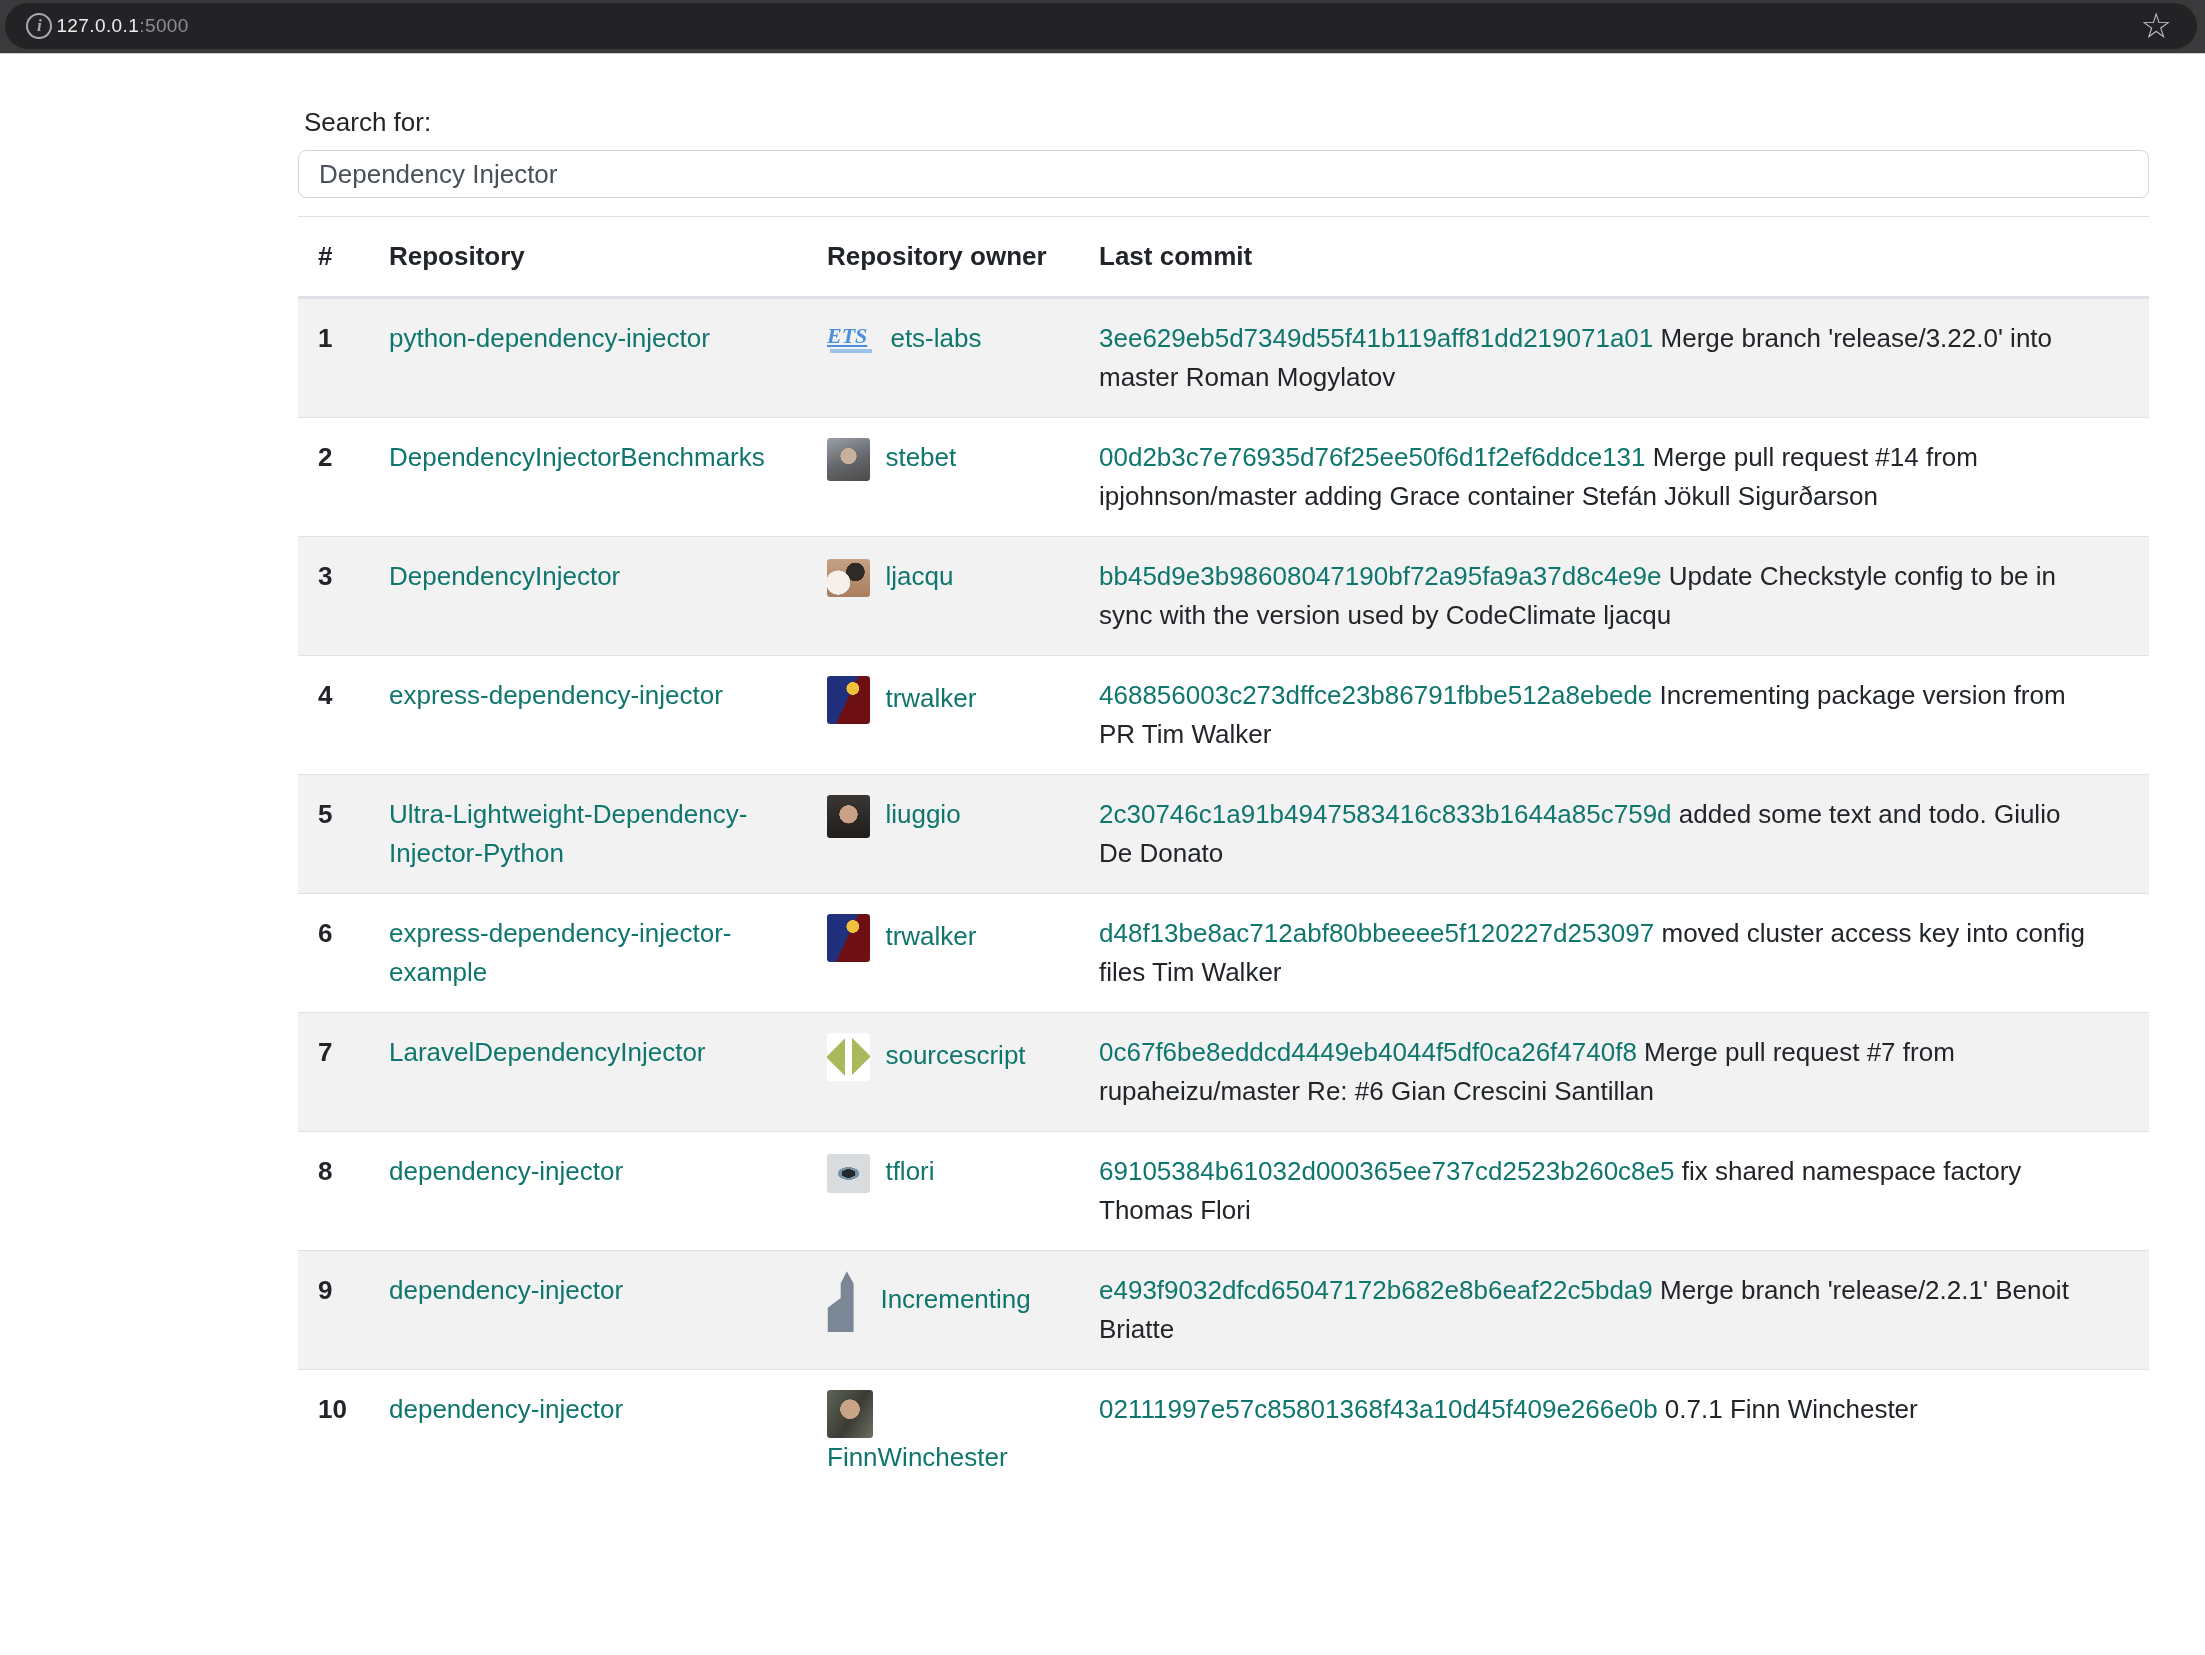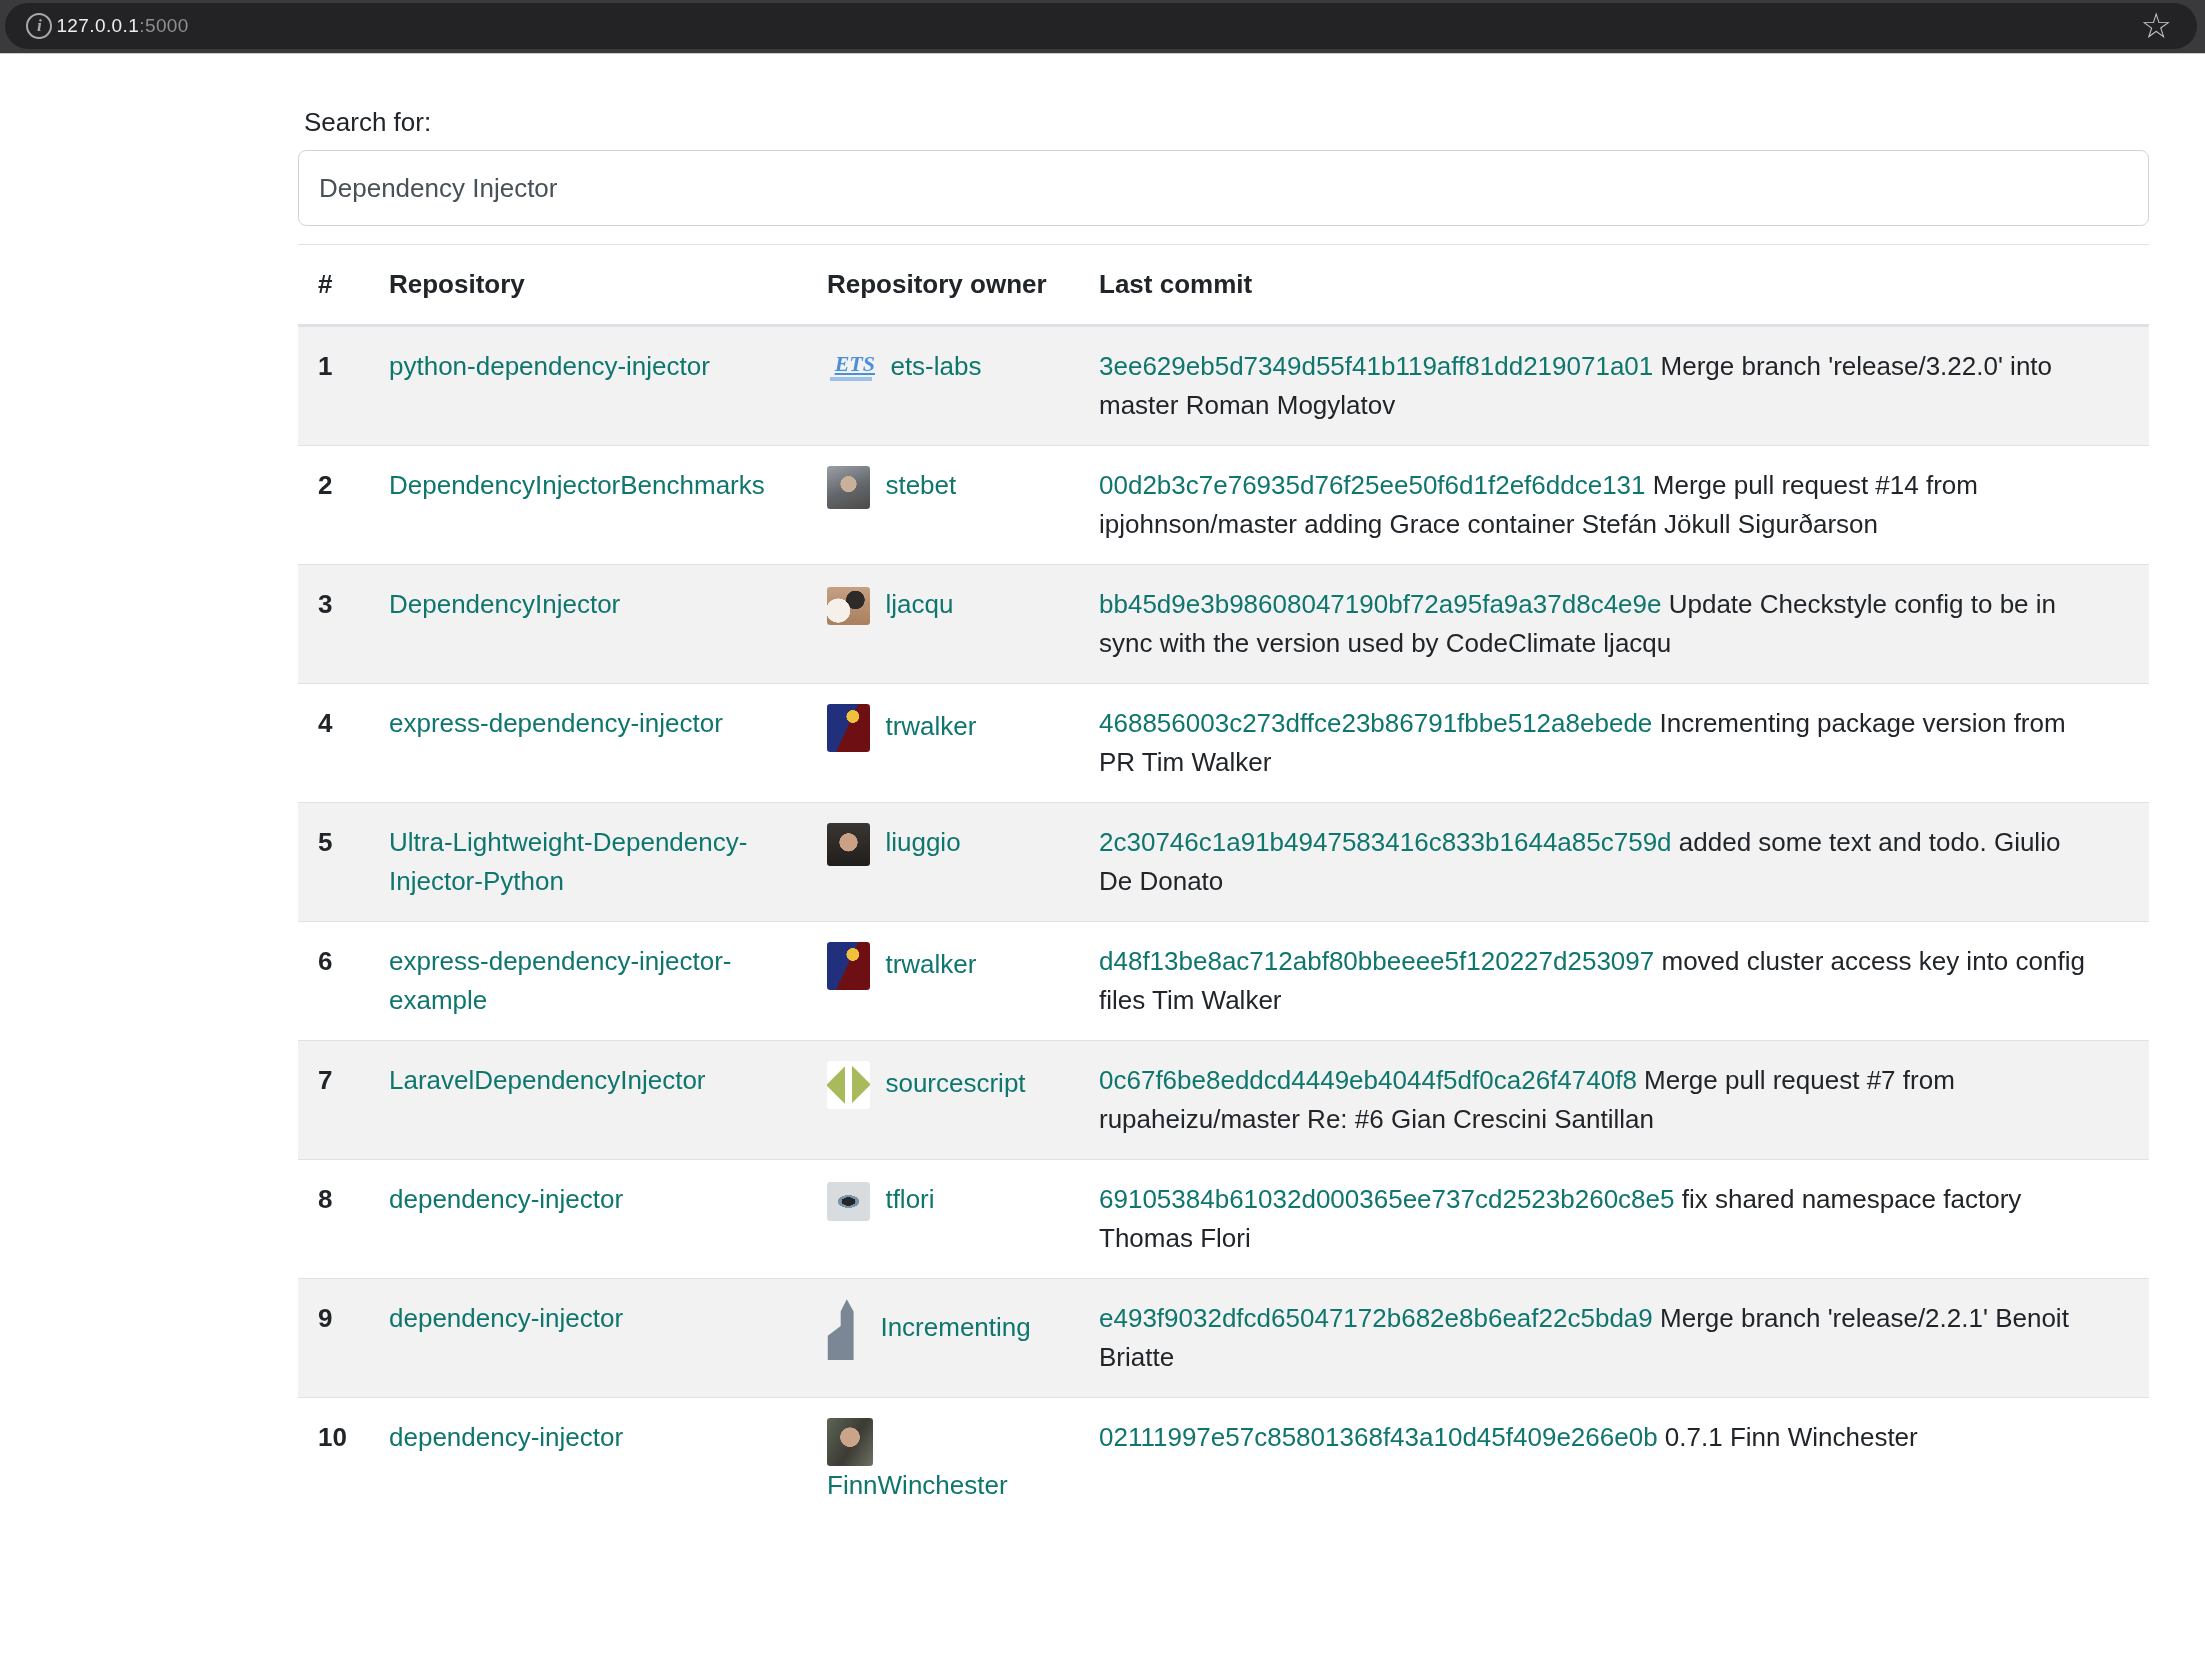--- a/index.html
+++ b/index.html
@@ -22,42 +22,42 @@
   .star-button{ position:absolute; right:25px; top:50%; transform:translateY(-52%);
     color:#c9c9cd; font-size:35px; line-height:1; }
   
   .content{ margin-left:298px; width:1851px; }
   h1.page-title{ margin:6.6px 0 0 0; font-size:64px; line-height:79px; font-weight:700;
     letter-spacing:-0.8px; color:#1d2127; }
   .form-row{ display:flex; margin-top:49px; }
   .form-col-main{ flex:1 1 auto; }
   .form-col-limit{ flex:0 0 290px; margin-left:20px; }
   .field-label{ display:block; font-size:26px; line-height:39px; color:#212529;margin-left:6px; }
-  .text-input{ margin-top:8.2px; width:100%; height:76px; border:1.6px solid #ced4da; border-radius:8.2px;
+  .text-input{ margin-top:8.2px; width:100%; height:48px; border:1.6px solid #ced4da; border-radius:8.2px;
     font-family:inherit; font-size:26px; color:#495057; padding:0 20px; outline:none; background:#fff; }
   .limit-select{ margin-top:8.2px; height:64px; border:1.6px solid #ced4da; border-radius:8.2px;
     background:#fff; box-shadow:0 2.5px 5.8px rgba(0,0,0,.07);
     display:flex; align-items:center; padding:0 20px; font-size:26px; color:#212529; position:relative; }
   .chevron-down{ position:absolute; right:25px; top:21.4px; width:15px; height:15px;
     border-right:3.3px solid #3c4043; border-bottom:3.3px solid #3c4043; transform:rotate(45deg); }
   .results-line{ margin-top:35px; font-size:26px; line-height:39px; }
   
   table.results-table{ margin-top:18px; width:100%; border-collapse:collapse;
     font-size:26px; color:#212529; table-layout:fixed; }
   .results-table th,.results-table td{ text-align:left; vertical-align:top;
     padding:20px; line-height:39px; word-wrap:break-word; }
   .results-table thead th{ border-top:1.6px solid #dee2e6; border-bottom:3.3px solid #dee2e6; font-weight:700; }
   .results-table tbody th,.results-table tbody td{ border-top:1.6px solid #dee2e6; }
   .results-table tbody tr:nth-child(odd){ background:#f2f2f2; }
   .results-table tbody th{ font-weight:700; }
   .results-table td.commit-cell{ padding-right:53px; }
   a{ color:#0f766e; text-decoration:none; cursor:pointer; }
   
   .av{ display:inline-block; vertical-align:middle; margin-right:8.2px; border-radius:3.3px; overflow:hidden; }
-  .av-ets{ width:48px; height:31px; border-radius:0; text-align:right;
+  .av-ets{ width:48px; height:31px; border-radius:0; text-align:left;
     font:italic 700 22px/22px "Liberation Serif",serif; color:#4a8fdc; text-decoration:underline; }
   .av-ets::after{ content:""; display:block; height:3.3px; margin:2.5px 3.3px 0 3.3px; background:#9dc2ea; }
   .av-stebet{ width:43px; height:43px;
     background:radial-gradient(circle at 50% 42%,#c9b09a 0 24%,rgba(0,0,0,0) 25%),
                linear-gradient(160deg,#9aa0a6 0%,#62666b 55%,#4e4a45 100%); }
   .av-ljacqu{ width:43px; height:38px;
     background:radial-gradient(circle at 26% 62%,#f5f1ea 0 30%,rgba(0,0,0,0) 31%),
                radial-gradient(circle at 66% 34%,#2e2a28 0 24%,rgba(0,0,0,0) 25%),
                linear-gradient(#c5a083,#a97f5e); }
   .av-trwalker{ width:43px; height:48px;

